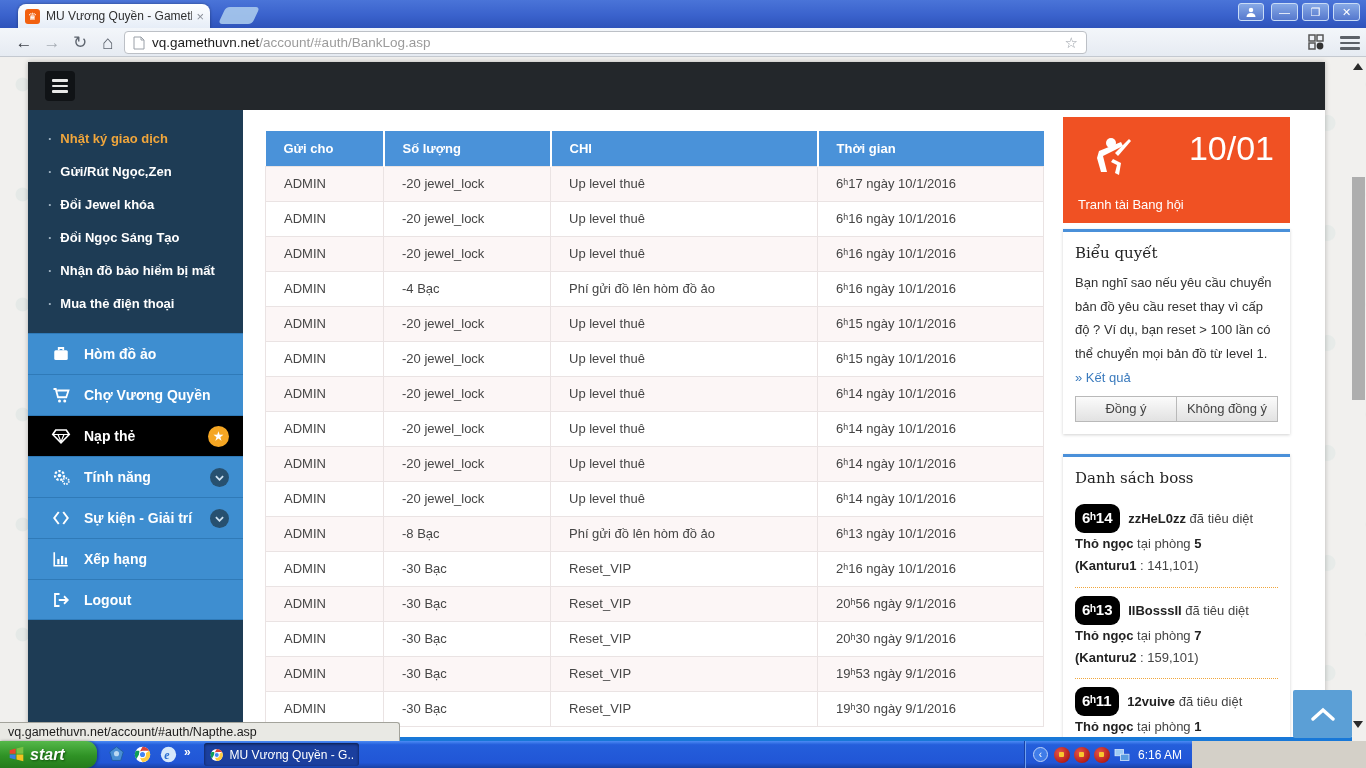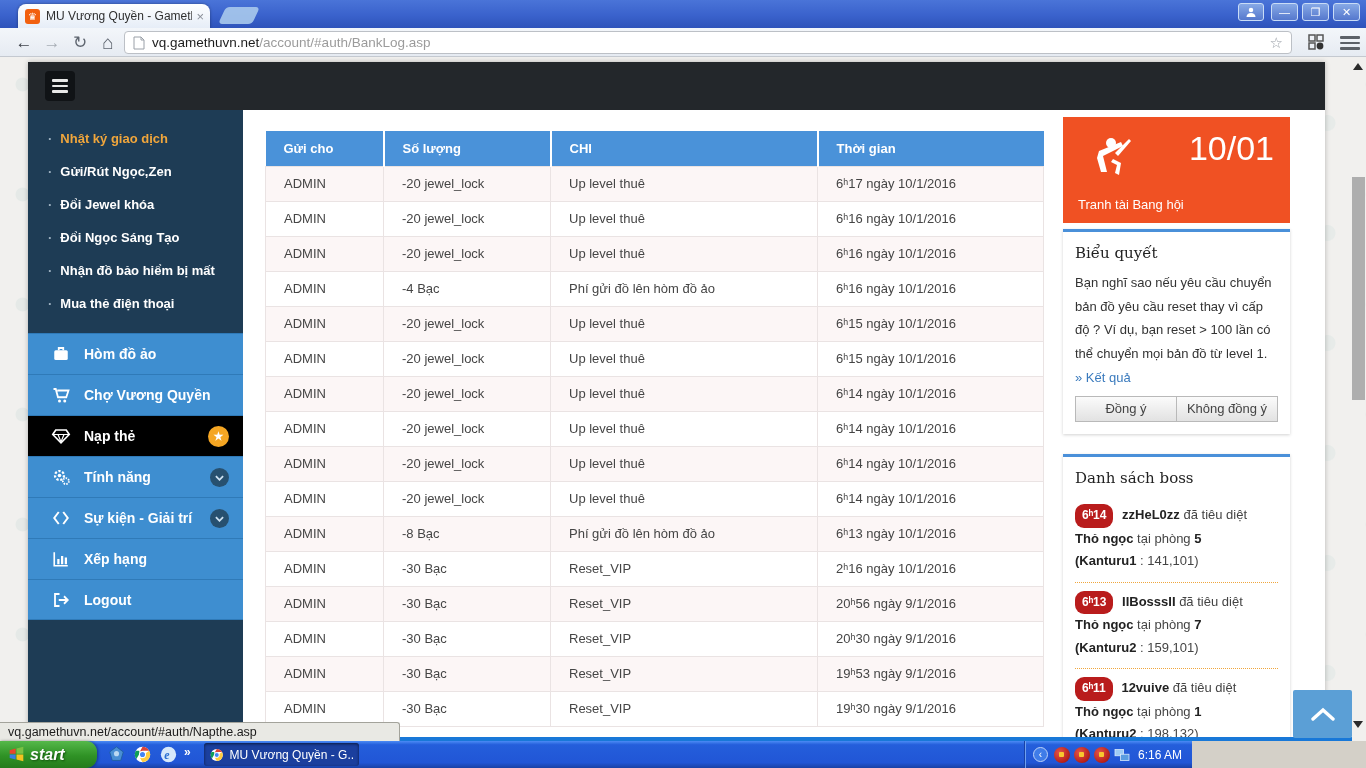--- a/index.html
+++ b/index.html
@@ -23,21 +23,21 @@
   .winbtn { width:27px; height:18px; border:1px solid #c9dcf6; border-radius:3px;
     background:linear-gradient(180deg,#87a9e6 0%,#5578cd 100%);
     color:#fff; font-size:11px; line-height:16px; text-align:center; }
   .profile-btn { position:absolute; right:102px; top:3px; width:26px; height:18px;
     border:1px solid #c9dcf6; border-radius:3px; background:linear-gradient(180deg,#87a9e6,#5578cd);
     display:flex; align-items:center; justify-content:center; }
   .toolbar { position:absolute; left:0; top:28px; width:1366px; height:29px;
     background:linear-gradient(180deg,#f3f6fa 0%,#e6ebf2 100%); border-bottom:1px solid #c4c9d0; }
   .navbtn { position:absolute; top:3px; width:24px; height:23px; text-align:center;
     font-size:17px; line-height:23px; color:#5f6670; }
-  .addr { position:absolute; left:124px; top:3px; width:1168px; height:23px; background:#fff;
+  .addr { position:absolute; left:124px; top:3px; width:963px; height:23px; background:#fff;
     border:1px solid #bcc0c6; border-radius:4px; display:flex; align-items:center; padding:0 8px; }
   .addr .doc { flex:none; margin-right:7px; }
   .url { font-size:13.5px; color:#1c1c1c; white-space:nowrap; overflow:hidden; flex:1; }
   .url .path { color:#9b9b9b; }
   .addr .star { flex:none; color:#9aa0a8; font-size:15px; }
   .ext-icon { position:absolute; left:1308px; top:6px; }
   .menu-icon { position:absolute; left:1340px; top:8px; width:20px; }
   .menu-icon i { display:block; height:2.5px; background:#5c6168; margin-bottom:3px; border-radius:1px; }
 
   
@@ -105,21 +105,21 @@
   .poll p { font-size:13px; color:#333; line-height:1.82; }
   .link { color:#3a7abd; }
   .btn-row { display:flex; margin-top:7px; }
   .pbtn { flex:1; height:26px; font-size:13px; color:#444; text-align:center; line-height:24px;
     background:linear-gradient(180deg,#fbfbfb,#e2e2e2); border:1px solid #b9b9b9; }
   .pbtn + .pbtn { margin-left:-1px; }
   .card.boss { margin-top:20px; }
   .entry { padding:8px 0 9px; font-size:13px; color:#444; line-height:1.72; }
   .entry + .entry { border-top:1px dotted #f0a63c; }
   .entry b { color:#222; }
-  .badge { display:inline-block; background:#b91c1c; color:#fff; font-size:12px; font-weight:bold;
+  .badge { display:inline-block; background:#000000; color:#fff; font-size:15px; font-weight:bold;
     padding:1px 7px 2px; border-radius:9px; margin-right:5px; }
 
   
   .scrollbar-up { position:absolute; left:1353px; top:6px; width:0; height:0;
     border-left:5px solid transparent; border-right:5px solid transparent; border-bottom:7px solid #2b2b2b; }
   .scrollbar-down { position:absolute; left:1353px; top:664px; width:0; height:0;
     border-left:5px solid transparent; border-right:5px solid transparent; border-top:7px solid #2b2b2b; }
   .scroll-thumb { position:absolute; left:1352px; top:120px; width:13px; height:223px; background:#aeaeae; }
   .bottom-strip { position:absolute; left:0; top:680px; width:1352px; height:4px; background:#1878d8; }
   .scrolltop { position:absolute; left:1293px; top:633px; width:59px; height:48px; background:#5b9fd6;

